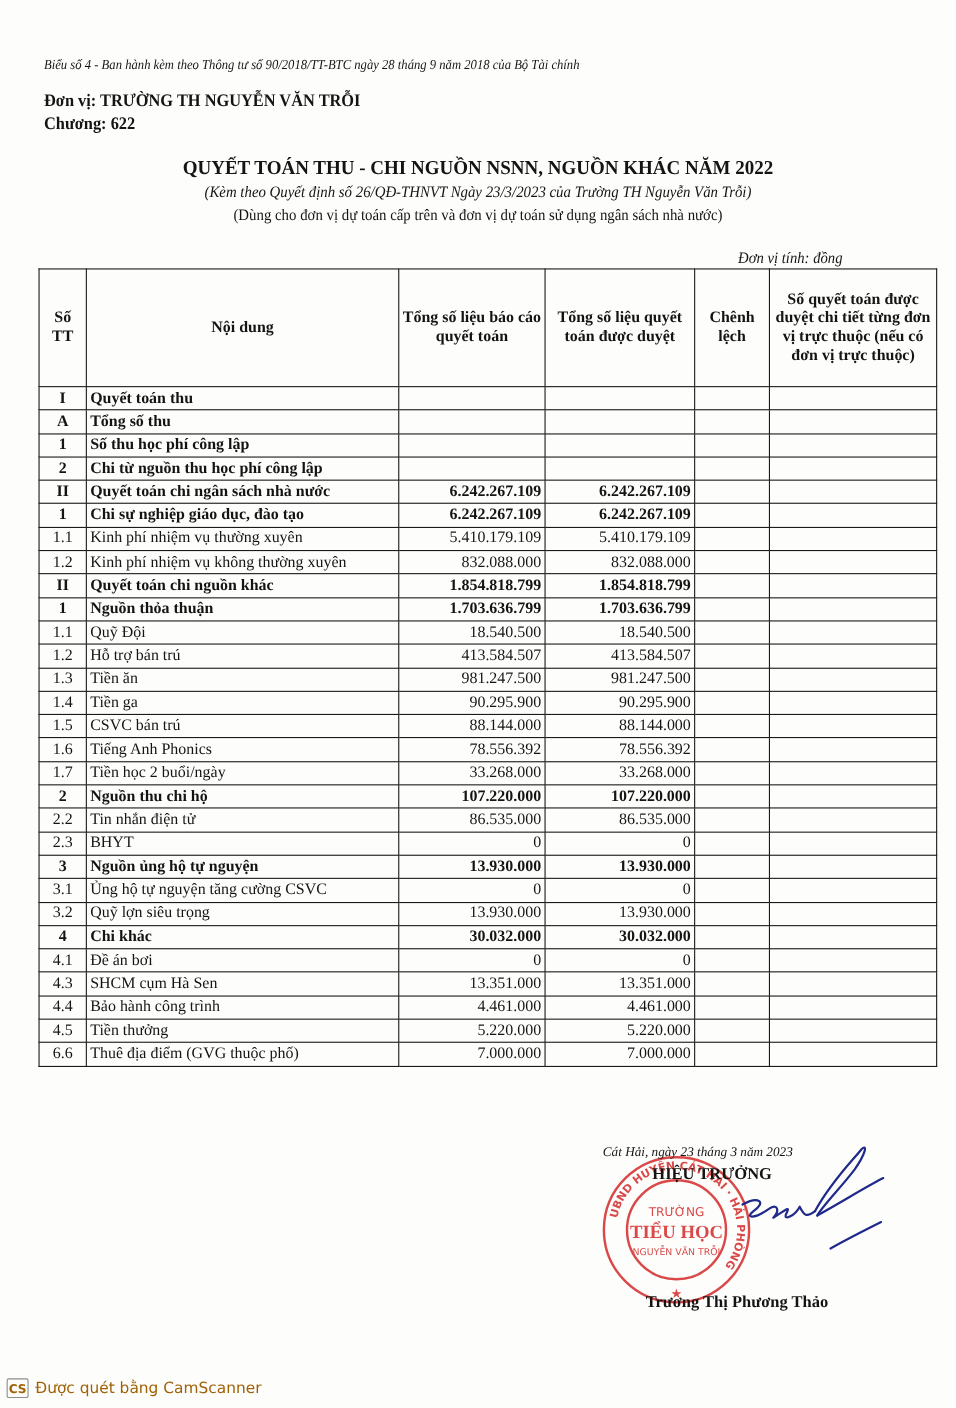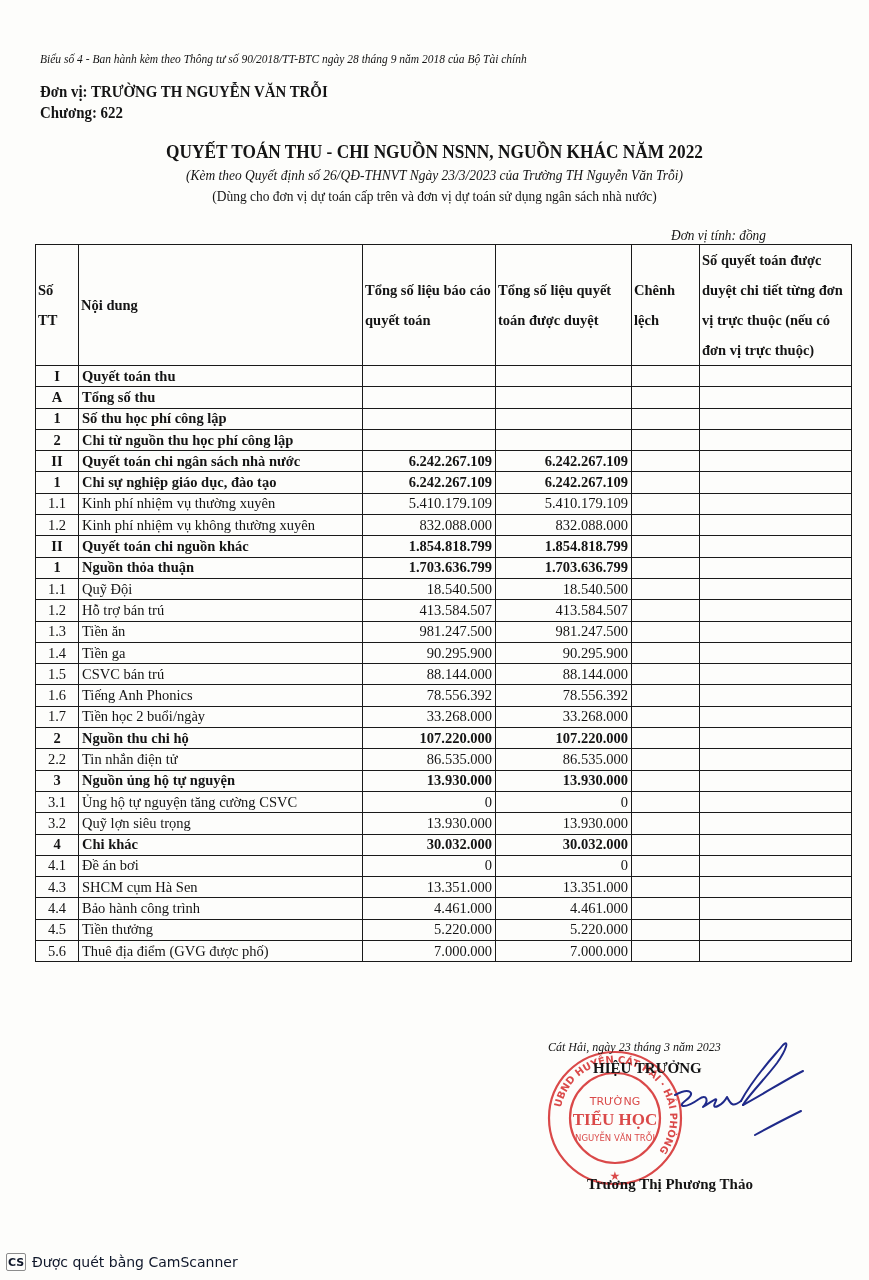--- a/index.html
+++ b/index.html
@@ -30,36 +30,36 @@
     border-collapse: collapse; table-layout: fixed;
     font-size: 14.5px;
   }
   table.main td, table.main th {
     border: 1.5px solid #1a1a1a;
     padding: 0 3px;
     height: 20.3px; line-height: 19px;
     white-space: nowrap; overflow: hidden;
   }
   table.main th {
-    font-weight: bold; text-align: left; vertical-align: middle;
-    height: 106px; line-height: 30px; white-space: normal; padding: 0 2px;
+    font-weight: bold; text-align: center; vertical-align: middle;
+    height: 106px; line-height: 17px; white-space: normal; padding: 0 2px;
   }
   td.stt { text-align: center; }
   td.content { text-align: left; padding-left: 2px; }
   td.num { text-align: right; padding-right: 2px; }
   tr.bold td { font-weight: bold; }
 
   .sig-place { left: 548px; top: 1040px; font-size: 12px; font-style: italic; white-space: nowrap; }
   .sig-role { left: 593px; top: 1060px; font-size: 15px; font-weight: bold; white-space: nowrap; }
   .sig-name { left: 587px; top: 1176px; font-size: 15px; font-weight: bold; white-space: nowrap; }
   .stamp { left: 545px; top: 1048px; width: 140px; height: 140px; }
   .signature { left: 615px; top: 1035px; width: 190px; height: 105px; }
 
   .cs-watermark { left: 6px; top: 1253px; display: flex; align-items: center; gap: 6px;
-    font-family: "DejaVu Sans", sans-serif; font-size: 14px; color: #0f172a; }
+    font-family: "DejaVu Sans", sans-serif; font-size: 14px; color: #a16207; }
   .cs-logo { width: 20px; height: 18px; border: 1.5px solid #8c8c8c; border-radius: 2px;
     font-size: 11px; font-weight: bold; display:flex; align-items:center; justify-content:center; box-sizing: border-box; }
 </style>
 </head>
 <body>
 
 <div class="abs form-note">Biểu số 4 - Ban hành kèm theo Thông tư số 90/2018/TT-BTC ngày 28 tháng 9 năm 2018 của Bộ Tài chính</div>
 <div class="abs unit-name">Đơn vị: TRƯỜNG TH NGUYỄN VĂN TRỖI</div>
 <div class="abs chapter">Chương: 622</div>
 <div class="abs title">QUYẾT TOÁN THU - CHI NGUỒN NSNN, NGUỒN KHÁC NĂM 2022</div>
@@ -232,20 +232,28 @@
         <td class="num"></td>
       </tr>
       <tr>
         <td class="stt">2.2</td>
         <td class="content">Tin nhắn điện tử</td>
         <td class="num">86.535.000</td>
         <td class="num">86.535.000</td>
         <td class="num"></td>
         <td class="num"></td>
       </tr>
+      <tr>
+        <td class="stt">2.3</td>
+        <td class="content">BHYT</td>
+        <td class="num">0</td>
+        <td class="num">0</td>
+        <td class="num"></td>
+        <td class="num"></td>
+      </tr>
       <tr class="bold">
         <td class="stt">3</td>
         <td class="content">Nguồn ủng hộ tự nguyện</td>
         <td class="num">13.930.000</td>
         <td class="num">13.930.000</td>
         <td class="num"></td>
         <td class="num"></td>
       </tr>
       <tr>
         <td class="stt">3.1</td>
@@ -297,22 +305,22 @@
       </tr>
       <tr>
         <td class="stt">4.5</td>
         <td class="content">Tiền thưởng</td>
         <td class="num">5.220.000</td>
         <td class="num">5.220.000</td>
         <td class="num"></td>
         <td class="num"></td>
       </tr>
       <tr>
-        <td class="stt">5.6</td>
-        <td class="content">Thuê địa điểm (GVG được phố)</td>
+        <td class="stt">6.6</td>
+        <td class="content">Thuê địa điểm (GVG thuộc phố)</td>
         <td class="num">7.000.000</td>
         <td class="num">7.000.000</td>
         <td class="num"></td>
         <td class="num"></td>
       </tr>
     </tbody>
 </table>
 
 <svg class="abs stamp" viewBox="0 0 140 140" style="opacity: 0.85;">
   <defs>

